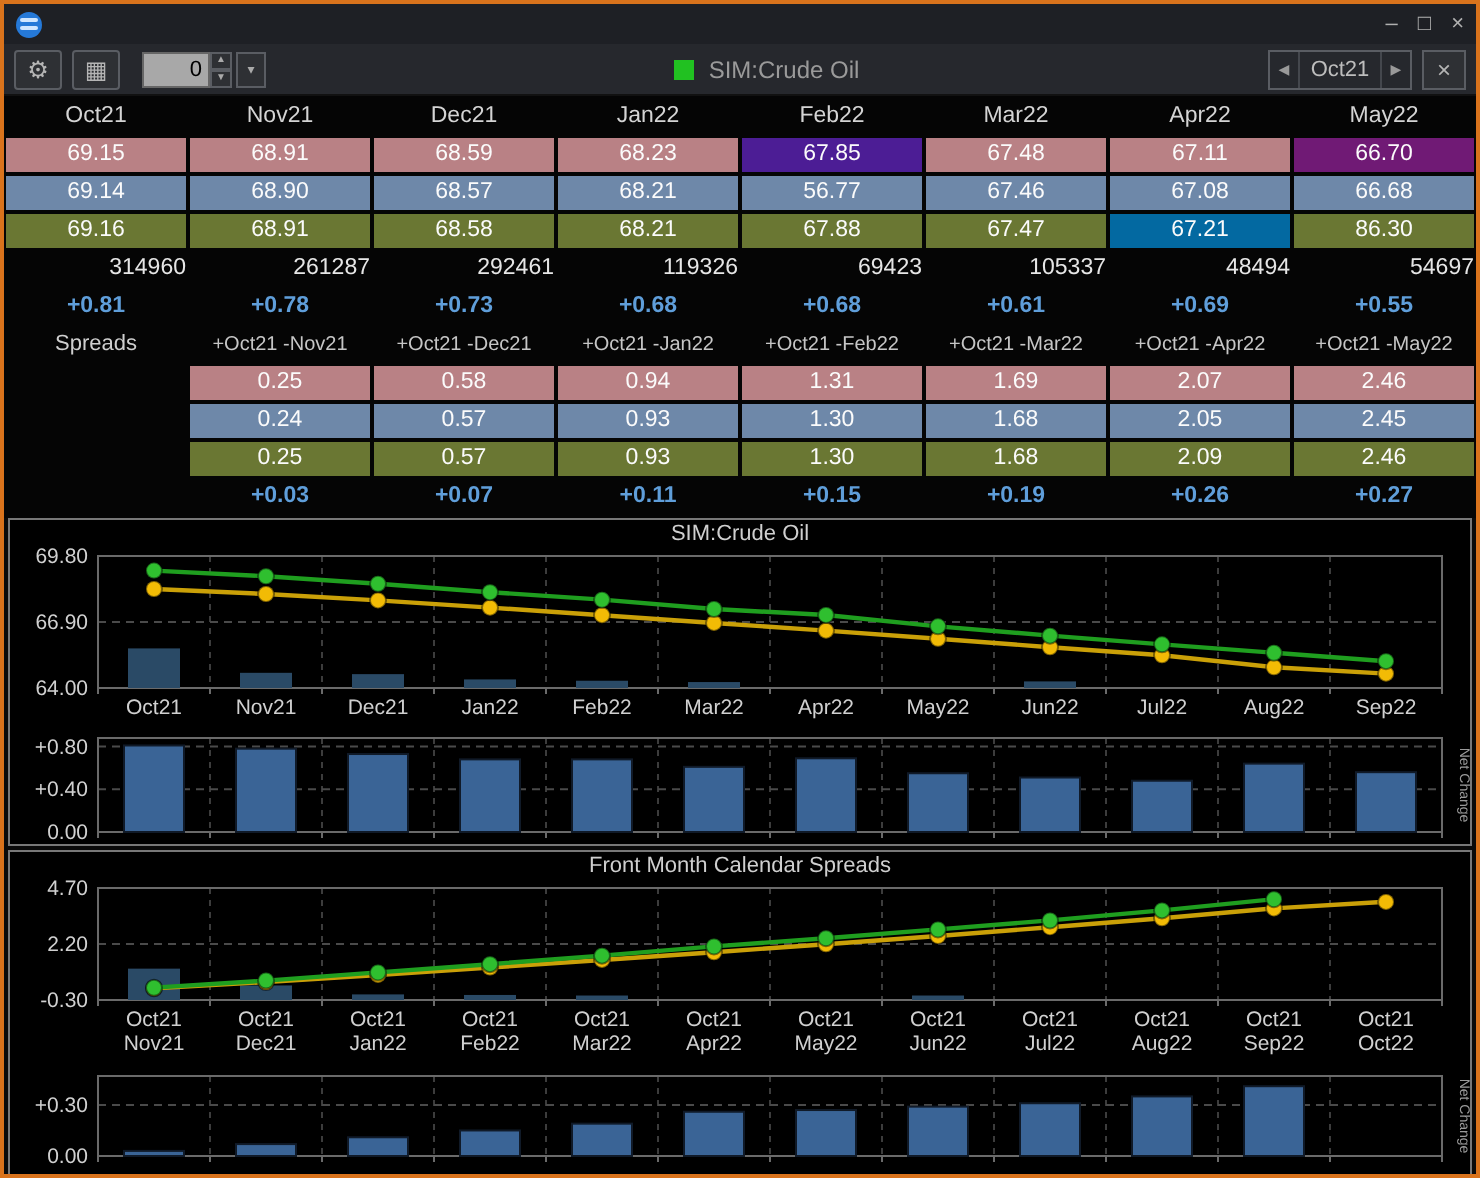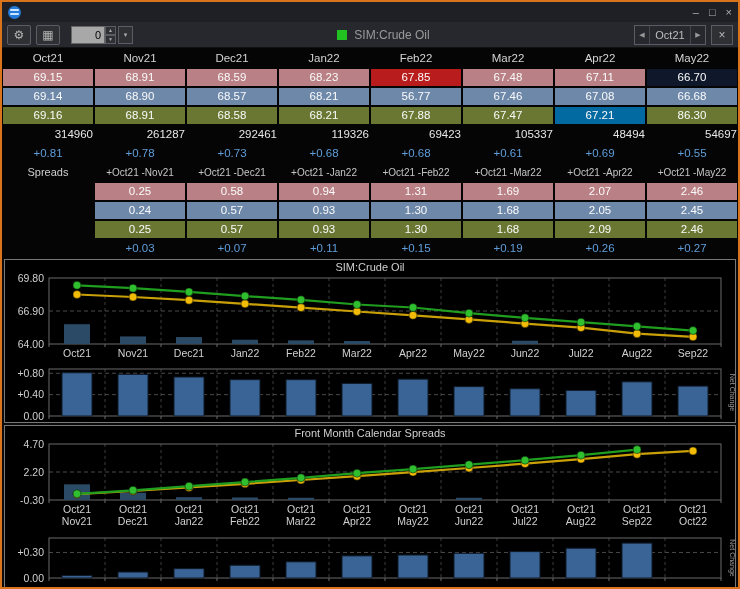--- a/index.html
+++ b/index.html
@@ -29,21 +29,21 @@
   .nav-group{display:flex;align-items:center;border:1px solid #5a5d63;height:20px;background:#26282d;}
   .nav-arrow{width:14px;height:100%;display:flex;align-items:center;justify-content:center;color:#999;font-size:7px;}
   .nav-label{min-width:42px;text-align:center;color:#bdbdbd;font-size:11px;padding:0 3px;border-left:1px solid #44474d;border-right:1px solid #44474d;height:100%;line-height:18px;}
   .x-btn{width:22px;height:20px;background:#2e3034;border:1px solid #5a5d63;color:#b5b5b5;font-size:12px;display:flex;align-items:center;justify-content:center;}
   
   .fc-table{display:grid;grid-template-columns:repeat(8,1fr);grid-auto-rows:17px;gap:2px;padding:2px 1px;background:#050505;flex:0 0 auto;}
   .tc{white-space:nowrap;overflow:hidden;text-align:center;line-height:17px;font-size:11.5px;}
   .th{color:#d4d4d4;}
   .cp{color:#fbfbfb;}
   .tv{color:#e6e6e6;text-align:right;}
-  .tn{font-size:11.5px;}
+  .tn{font-size:11.5px;font-weight:bold;}
   .tlab{color:#cfcfcf;font-size:11px;}
   .tsh{color:#c6c6c6;font-size:10px;}
   .tblank{background:transparent;}
   
   .chart-panel{margin:0 2px 2px 2px;border:1px solid #787878;background:#000;flex:0 0 auto;}
   .chart-title{height:14px;line-height:14px;text-align:center;color:#cfcfcf;font-size:11px;}
   svg{display:block;}
   svg text{font-family:"Liberation Sans",sans-serif;}
 </style>
 </head>
@@ -112,24 +112,24 @@
       <div class="tc th">Dec21</div>
       <div class="tc th">Jan22</div>
       <div class="tc th">Feb22</div>
       <div class="tc th">Mar22</div>
       <div class="tc th">Apr22</div>
       <div class="tc th">May22</div>
       <div class="tc cp" style="background:#b98185">69.15</div>
       <div class="tc cp" style="background:#b98185">68.91</div>
       <div class="tc cp" style="background:#b98185">68.59</div>
       <div class="tc cp" style="background:#b98185">68.23</div>
-      <div class="tc cp" style="background:#b91c1c">67.85</div>
+      <div class="tc cp" style="background:#4c1d95">67.85</div>
       <div class="tc cp" style="background:#b98185">67.48</div>
       <div class="tc cp" style="background:#b98185">67.11</div>
-      <div class="tc cp" style="background:#0f172a">66.70</div>
+      <div class="tc cp" style="background:#701a75">66.70</div>
       <div class="tc cp" style="background:#6e88a9">69.14</div>
       <div class="tc cp" style="background:#6e88a9">68.90</div>
       <div class="tc cp" style="background:#6e88a9">68.57</div>
       <div class="tc cp" style="background:#6e88a9">68.21</div>
       <div class="tc cp" style="background:#6e88a9">56.77</div>
       <div class="tc cp" style="background:#6e88a9">67.46</div>
       <div class="tc cp" style="background:#6e88a9">67.08</div>
       <div class="tc cp" style="background:#6e88a9">66.68</div>
       <div class="tc cp" style="background:#6a7733">69.16</div>
       <div class="tc cp" style="background:#6a7733">68.91</div>

